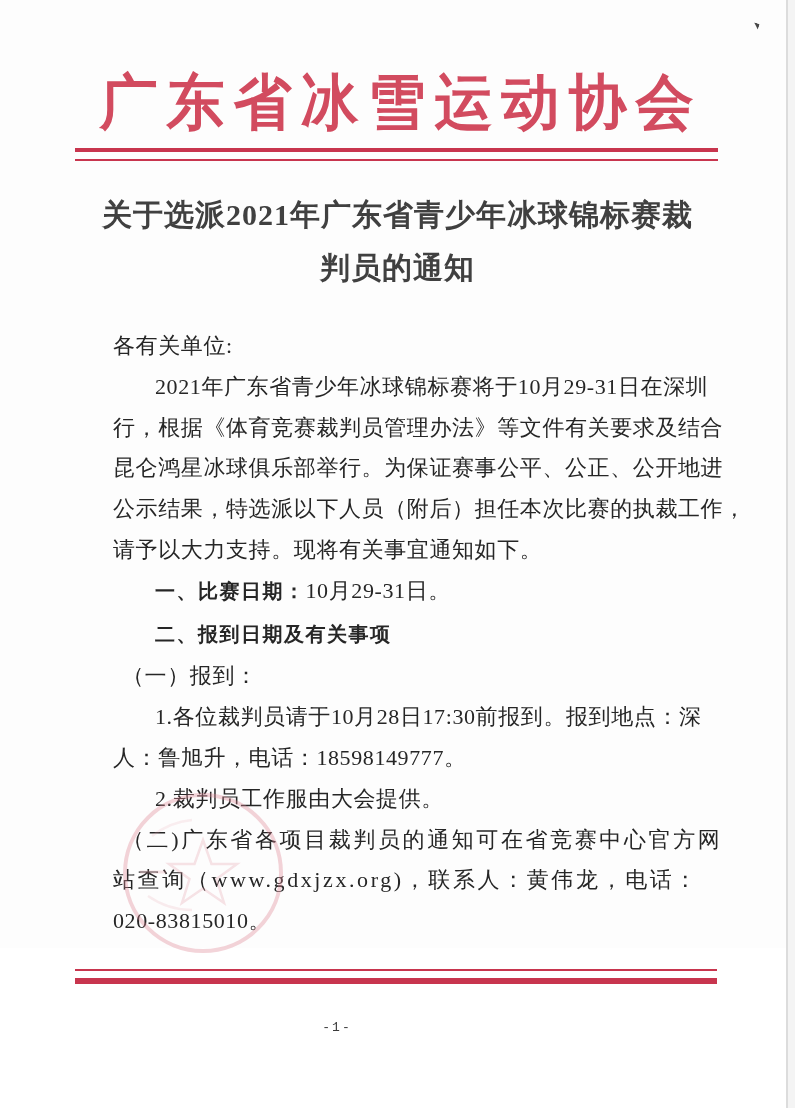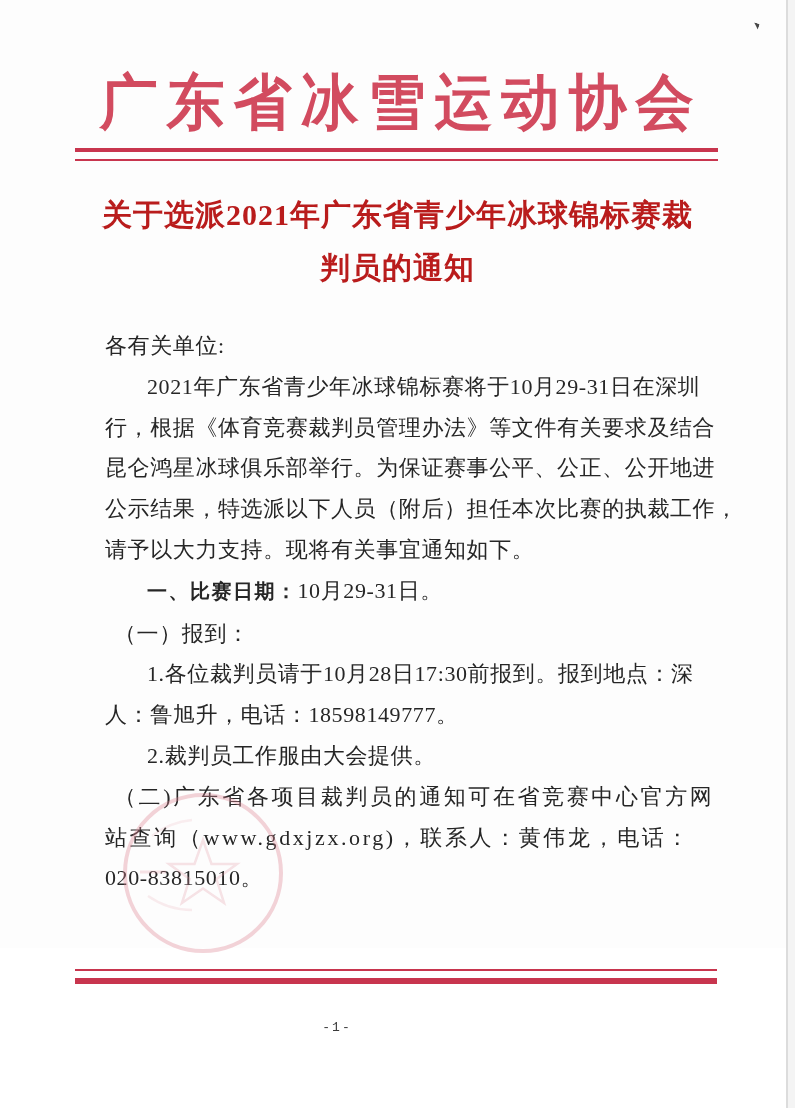--- a/index.html
+++ b/index.html
@@ -44,27 +44,27 @@
     white-space:nowrap;
   }
   .rule{position:absolute;left:75px;width:643px;background:var(--rule-red);}
   .rule-h-thick{top:148px;height:4px;}
   .rule-h-thin{top:159px;height:2px;}
   .rule-f-thin{top:969px;height:2px;width:642px;}
   .rule-f-thick{top:978px;height:6px;width:642px;}
   
   .doc-title{
     position:absolute;left:60px;top:188px;width:675px;
-    text-align:center;color:#b91c1c;
+    text-align:center;color:#404040;
     font-size:30px;font-weight:700;line-height:53px;
     letter-spacing:1px;
   }
   
   .body-text{
-    position:absolute;left:105px;top:326px;width:592px;
+    position:absolute;left:113px;top:326px;width:592px;
     font-size:22px;line-height:40.8px;
     color:var(--text-dark);
     letter-spacing:0.6px;
   }
   .line{white-space:nowrap;}
   .line.indent-para{text-indent:42px;}
   .line.indent-sub{text-indent:9px;}
   .line.spread{letter-spacing:2.6px;}
   .seg-hei{
     font-family:Liberation Mono, monospace;
@@ -104,20 +104,21 @@
   </div>
 
   <div class="body-text" id="body-lines">
       <div class="line"><span>各有关单位:</span></div>
       <div class="line indent-para"><span>2021年广东省青少年冰球锦标赛将于10月29-31日在深圳</span></div>
       <div class="line"><span>行，根据《体育竞赛裁判员管理办法》等文件有关要求及结合</span></div>
       <div class="line"><span>昆仑鸿星冰球俱乐部举行。为保证赛事公平、公正、公开地进</span></div>
       <div class="line"><span>公示结果，特选派以下人员（附后）担任本次比赛的执裁工作，</span></div>
       <div class="line"><span>请予以大力支持。现将有关事宜通知如下。</span></div>
       <div class="line indent-para"><span class="seg-hei">一、比赛日期：</span><span>10月29-31日。</span></div>
+      <div class="line indent-para"><span class="seg-hei">二、报到日期及有关事项</span></div>
       <div class="line indent-sub"><span>（一）报到：</span></div>
       <div class="line indent-para"><span>1.各位裁判员请于10月28日17:30前报到。报到地点：深</span></div>
       <div class="line"><span>人：鲁旭升，电话：18598149777。</span></div>
       <div class="line indent-para"><span>2.裁判员工作服由大会提供。</span></div>
       <div class="line indent-sub spread"><span>（二)广东省各项目裁判员的通知可在省竞赛中心官方网</span></div>
       <div class="line spread"><span>站查询（www.gdxjzx.org)，联系人：黄伟龙，电话：</span></div>
       <div class="line"><span>020-83815010。</span></div>
     </div>
 
   <svg class="seal" viewBox="0 0 170 170" xmlns="http://www.w3.org/2000/svg">

